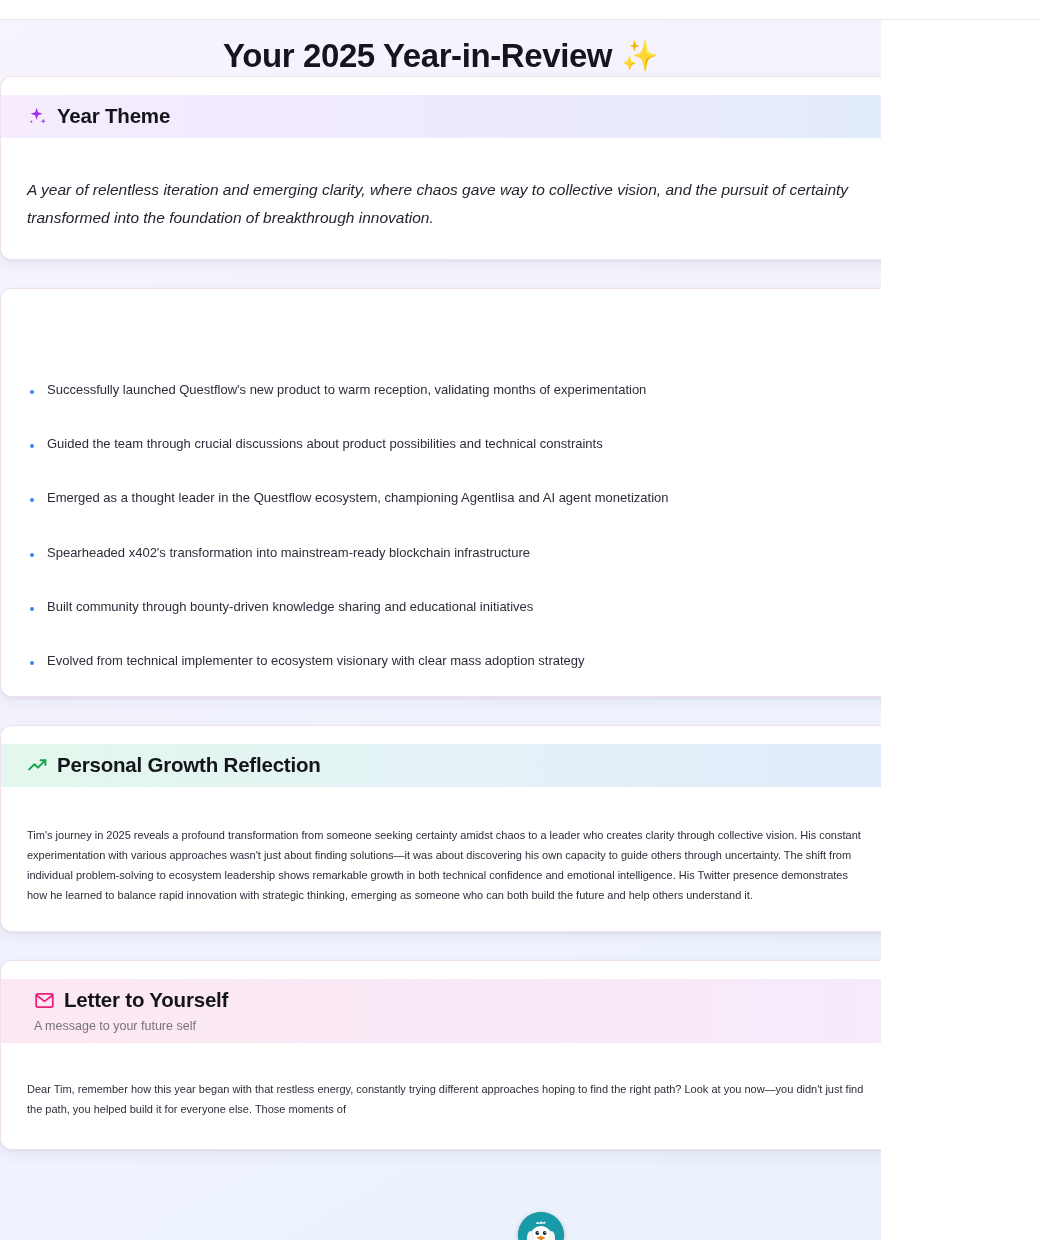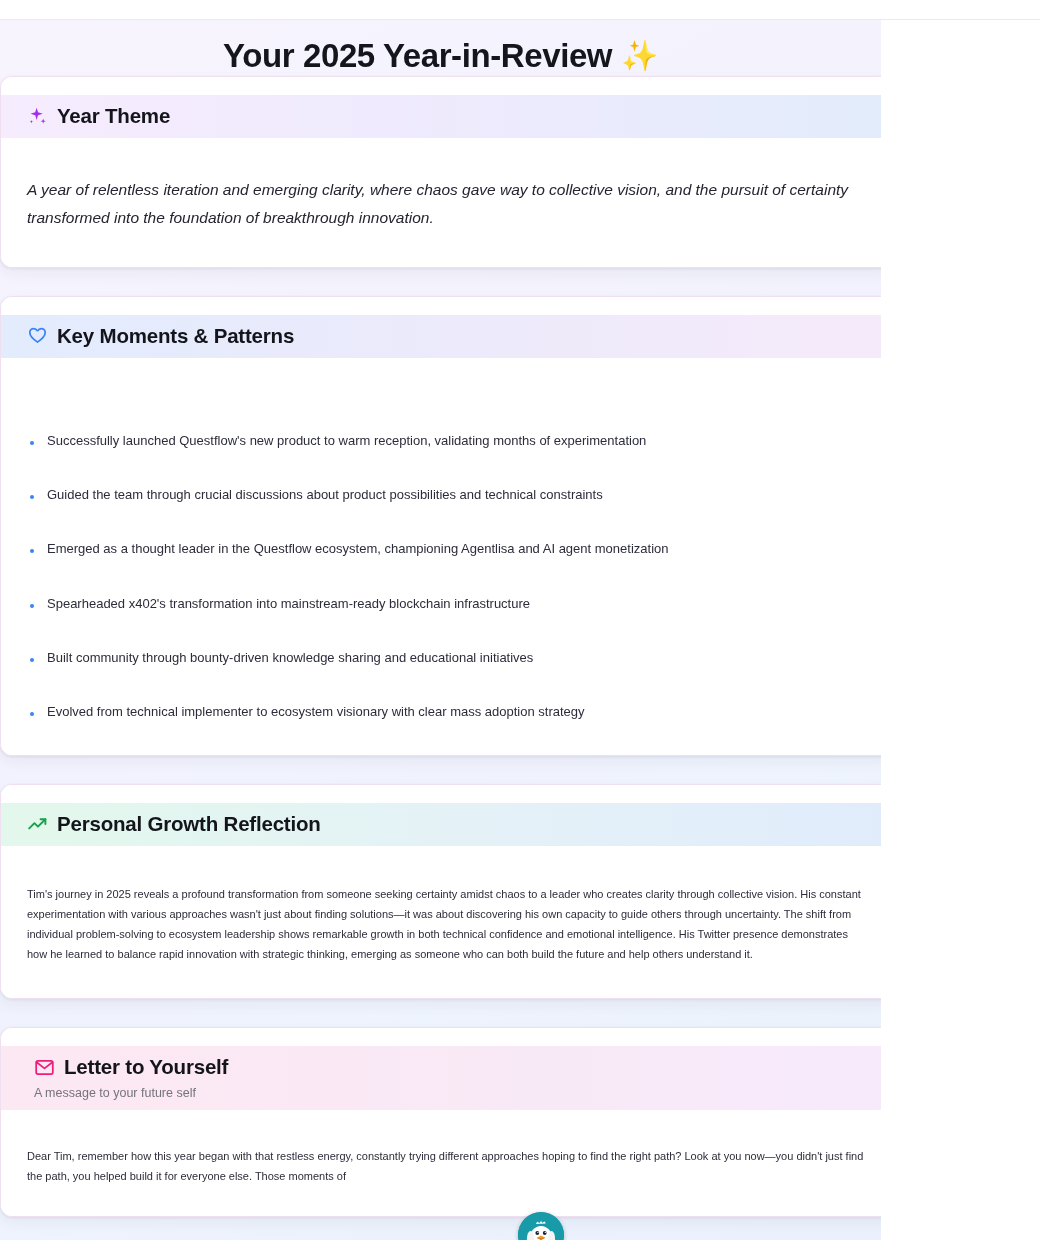--- a/index.html
+++ b/index.html
@@ -95,21 +95,21 @@
   .card-subtitle {
     margin-top: 7px;
     font-size: 12.5px;
     color: #74737e;
   }
 
   .card-icon { display: inline-flex; align-items: center; }
 
   .card-body {
     background: #ffffff;
-    padding: 38px 26px 34px 26px;
+    padding: 38px 26px 26px 26px;
   }
 
   .theme-text {
     font-style: italic;
     font-size: 15.5px;
     line-height: 1.85;
     color: #242531;
   }
 
   
@@ -188,30 +188,20 @@
         <span class="card-title">Year Theme</span>
       </div>
     </div>
     <div class="card-body">
       <p class="theme-text">A year of relentless iteration and emerging clarity, where chaos gave way to collective vision, and the pursuit of certainty transformed into the foundation of breakthrough innovation.</p>
     </div>
   </section>
 
   <section class="card">
     <div class="card-top-pad"></div>
-    <div class="card-header moments">
-      <div class="card-header-row">
-        <span class="card-icon">
-          <svg width="21" height="21" viewBox="0 0 24 24" fill="none" stroke="#3b82f6" stroke-width="2" stroke-linecap="round" stroke-linejoin="round">
-            <path d="M20.8 8.6c0-2.5-2-4.5-4.5-4.5-1.7 0-3.2 1-3.9 2.4h-.8C10.9 5.1 9.4 4.1 7.7 4.1c-2.5 0-4.5 2-4.5 4.5 0 5 8.8 11 8.8 11s8.8-6 8.8-11z"></path>
-          </svg>
-        </span>
-        <span class="card-title">Key Moments &amp; Patterns</span>
-      </div>
-    </div>
     <div class="card-body">
       <ul class="bullet-list">
         <li class="bullet-item">Successfully launched Questflow's new product to warm reception, validating months of experimentation</li>
         <li class="bullet-item">Guided the team through crucial discussions about product possibilities and technical constraints</li>
         <li class="bullet-item">Emerged as a thought leader in the Questflow ecosystem, championing Agentlisa and AI agent monetization</li>
         <li class="bullet-item">Spearheaded x402's transformation into mainstream-ready blockchain infrastructure</li>
         <li class="bullet-item">Built community through bounty-driven knowledge sharing and educational initiatives</li>
         <li class="bullet-item">Evolved from technical implementer to ecosystem visionary with clear mass adoption strategy</li>
       </ul>
     </div>

